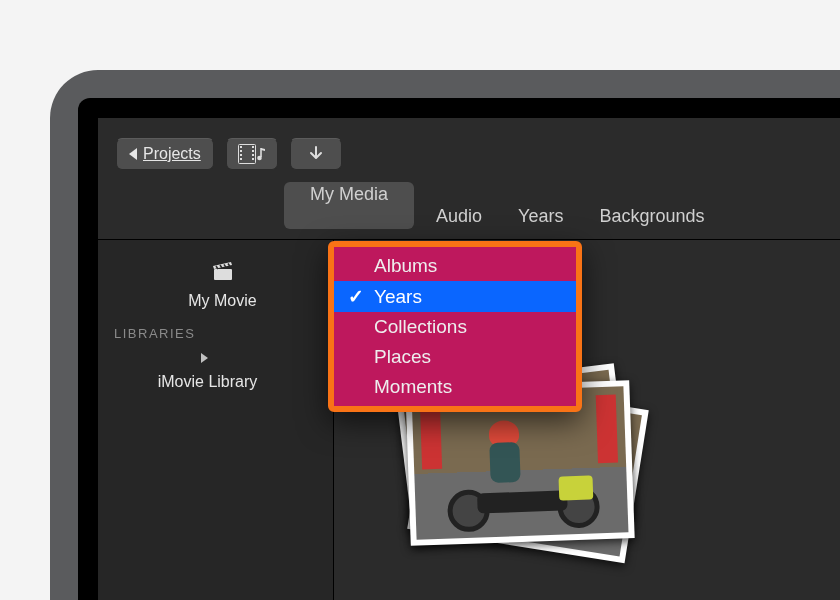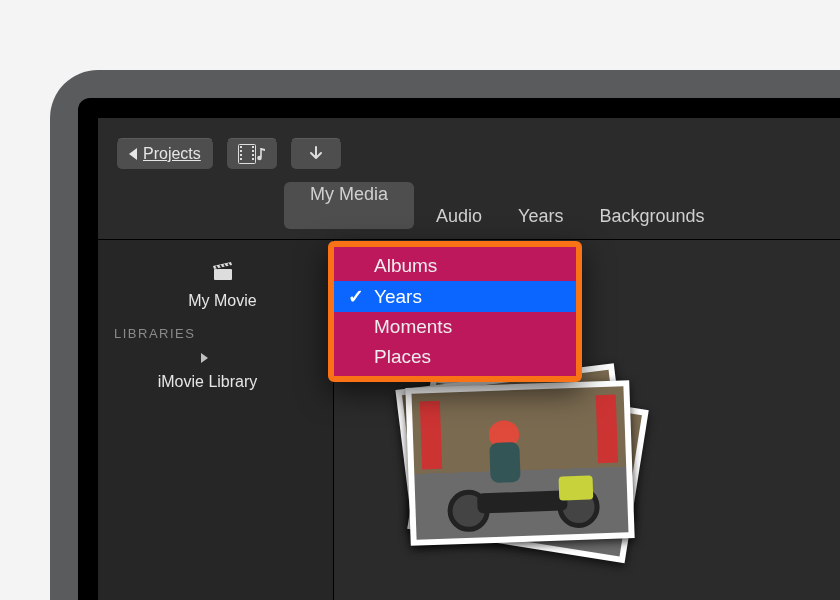--- a/index.html
+++ b/index.html
@@ -291,19 +291,23 @@
   <div class="menu-item">
     <span class="check"></span>
     <span>Albums</span>
   </div>
   <div class="menu-item selected">
     <span class="check">✓</span>
     <span>Years</span>
   </div>
   <div class="menu-item">
     <span class="check"></span>
-    <span>Moments</span>
+    <span>Collections</span>
   </div>
   <div class="menu-item">
     <span class="check"></span>
     <span>Places</span>
   </div>
+  <div class="menu-item">
+    <span class="check"></span>
+    <span>Moments</span>
+  </div>
 </div>
 
 </body></html>

